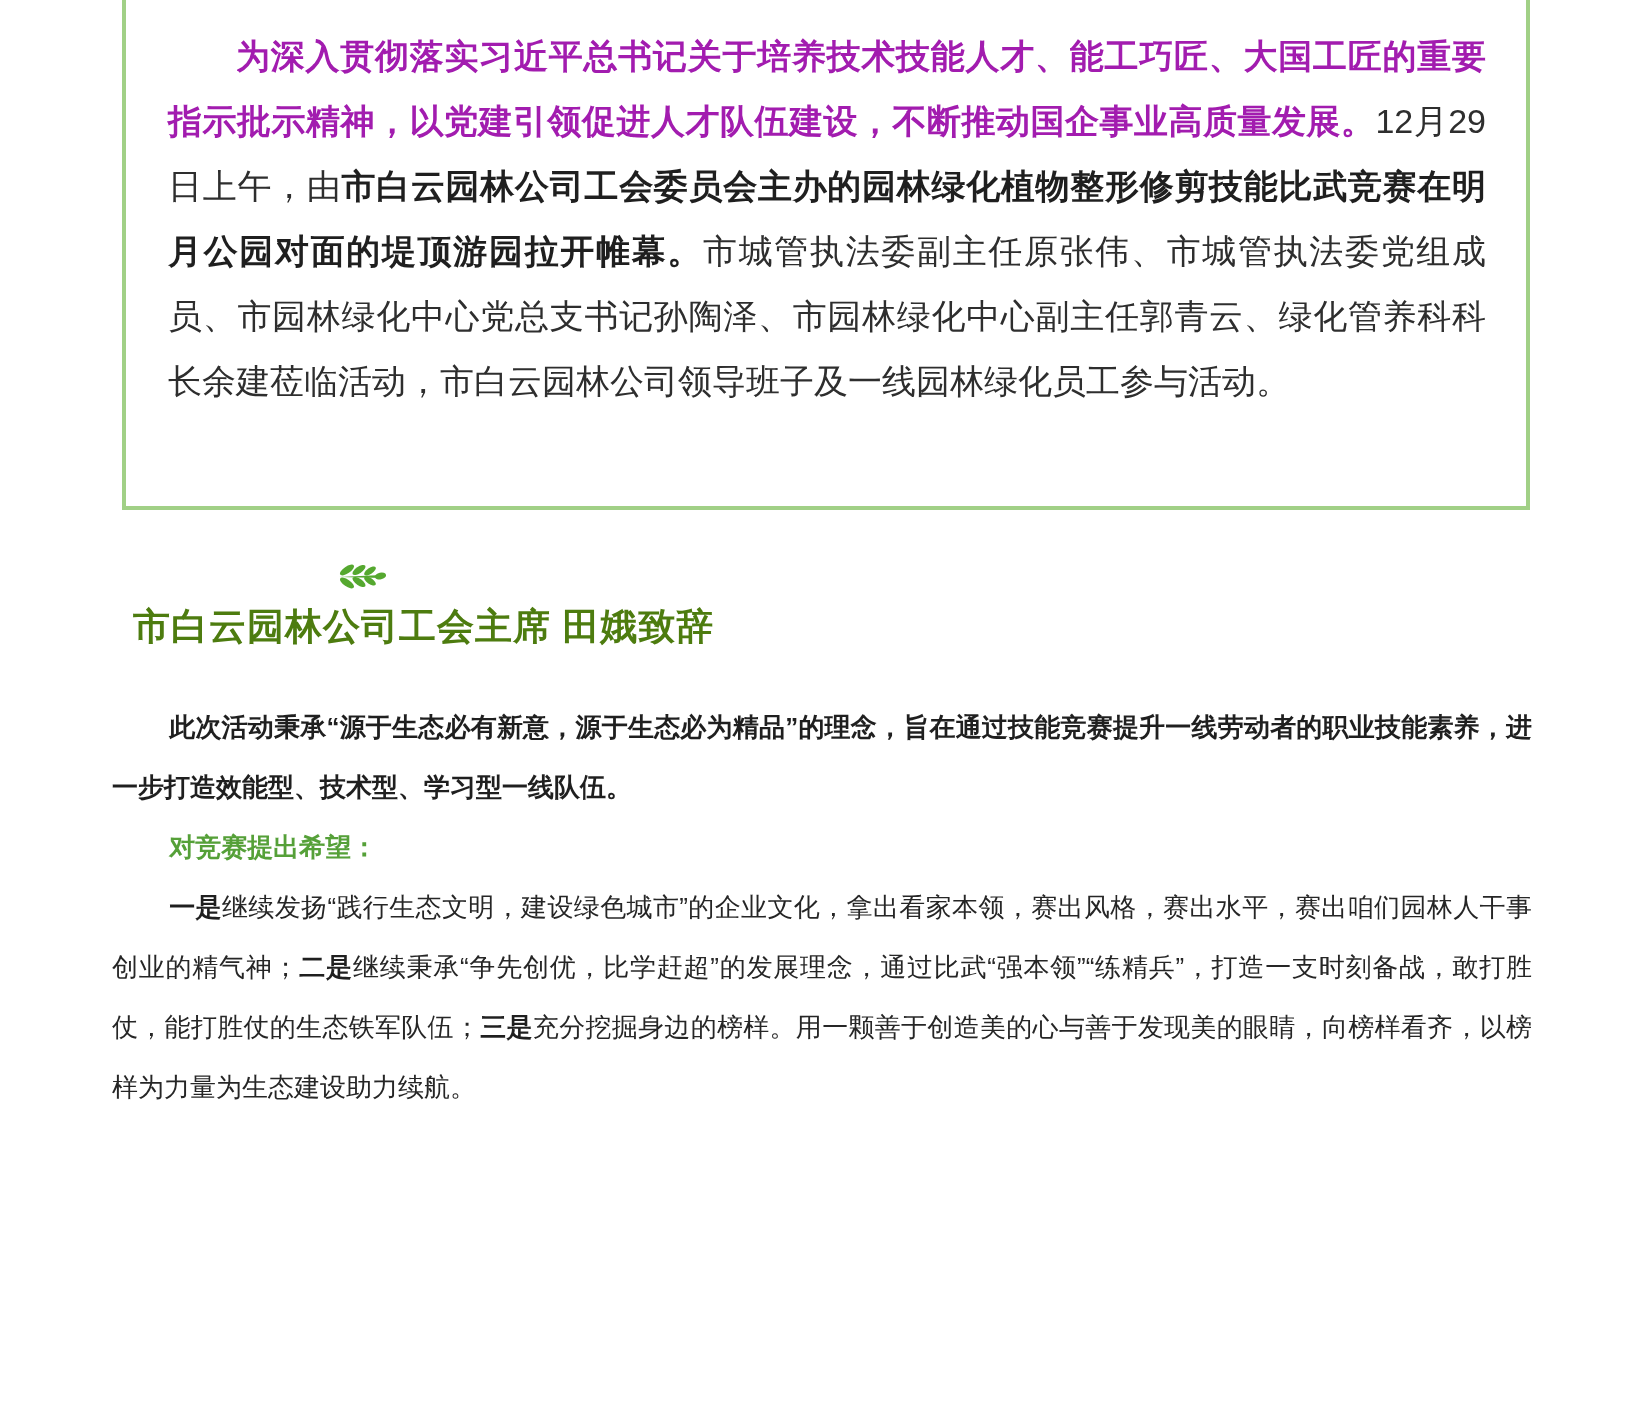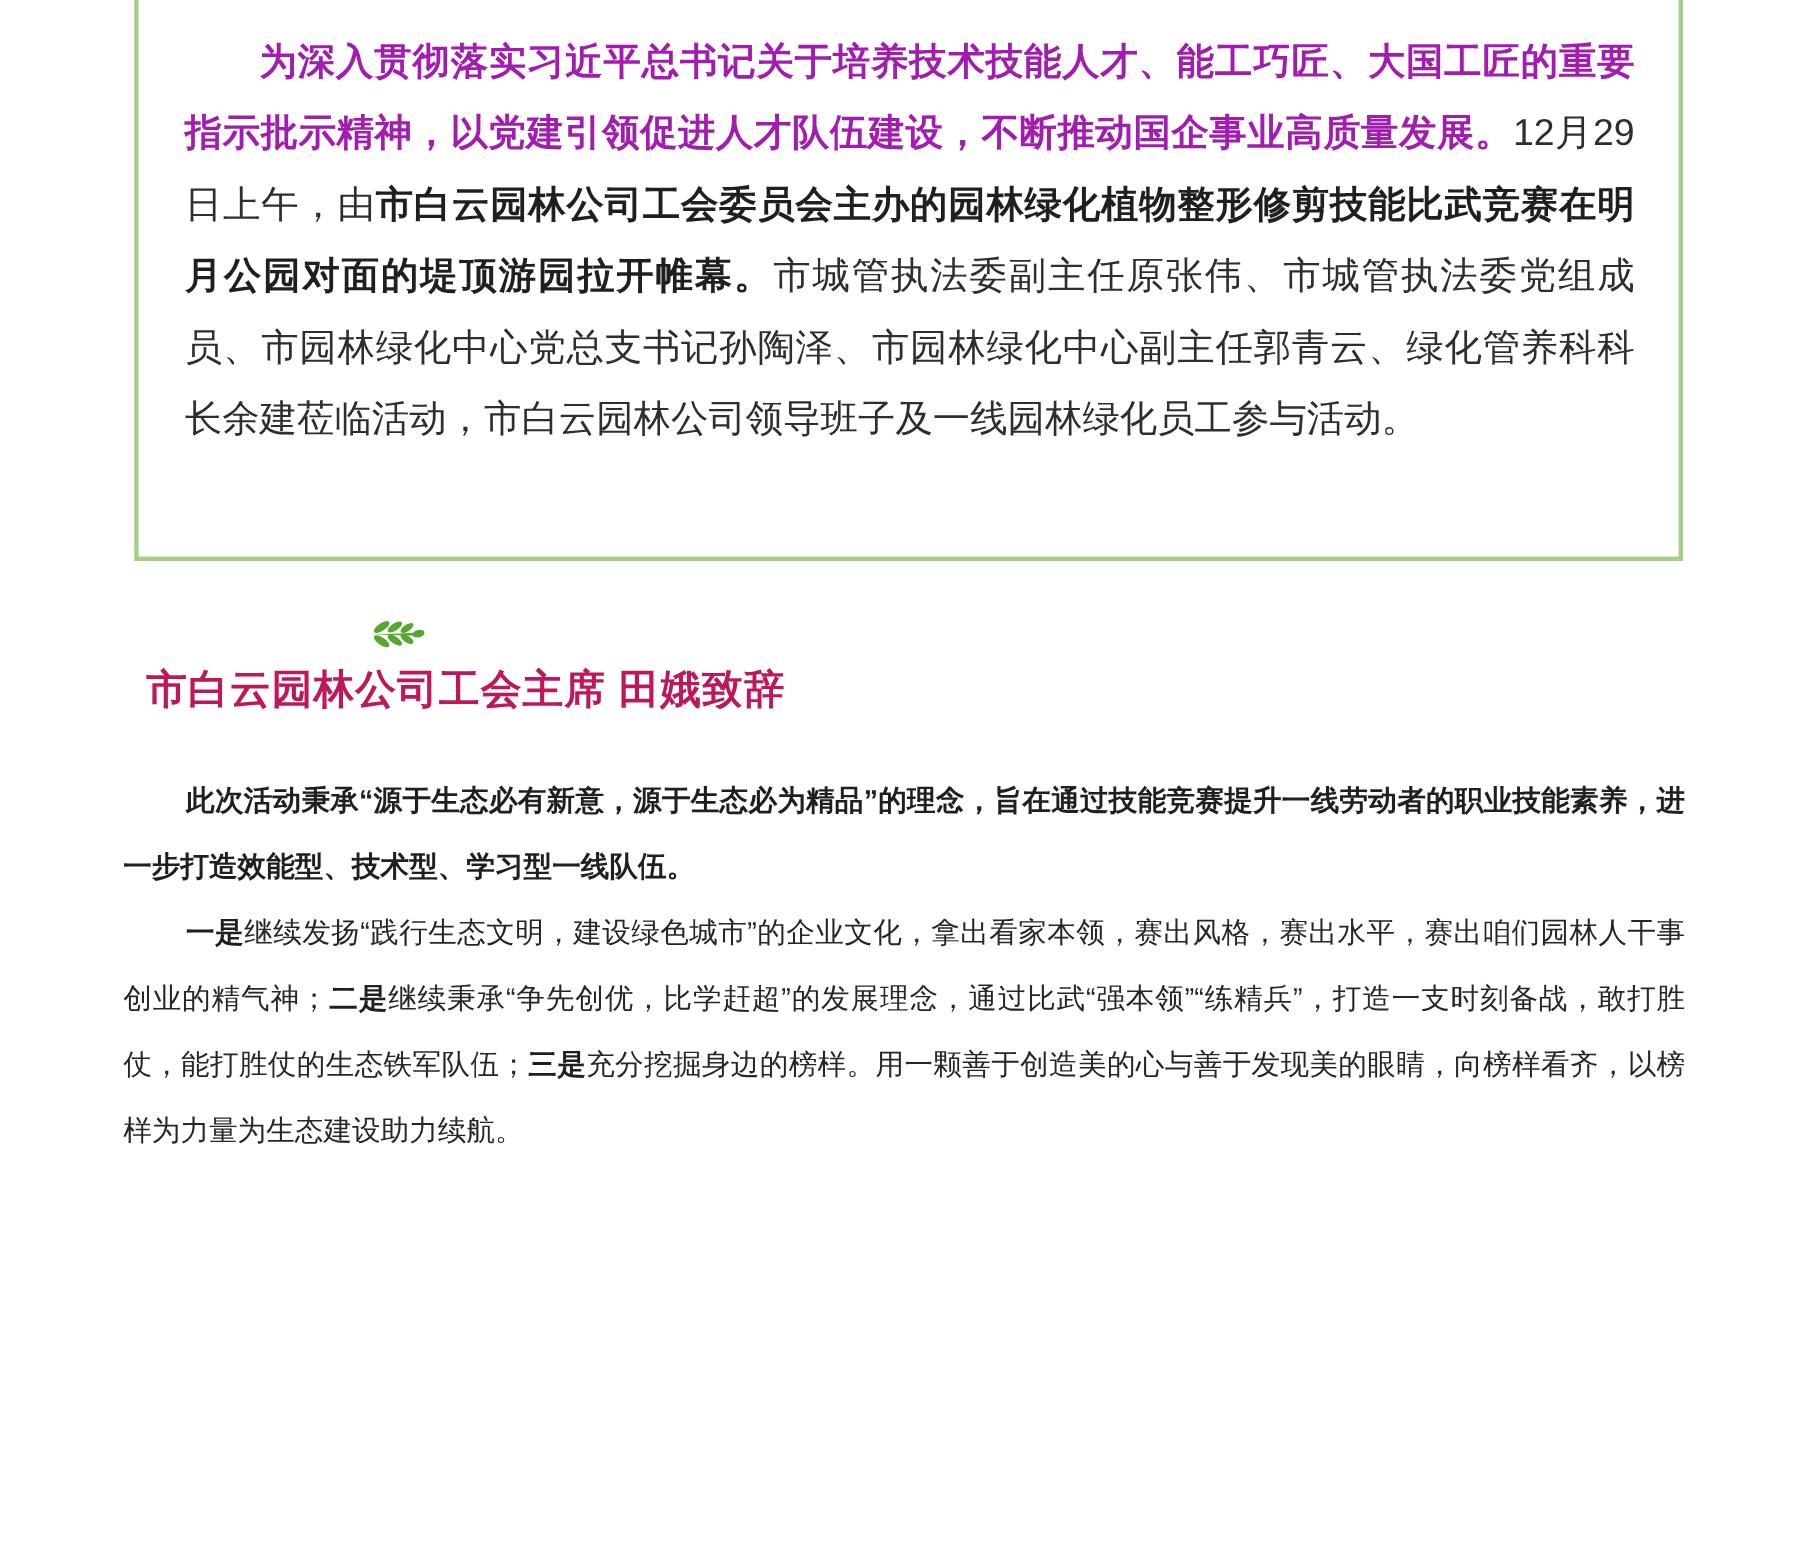--- a/index.html
+++ b/index.html
@@ -33,21 +33,21 @@
   .t-blue { color: #a21caf; font-weight: bold; }
   .t-bold { color: #1f1f1f; font-weight: bold; margin-top: 28px; }
   .leaf-icon { position: absolute; left: 338px; top: 563px; width: 48px; height: 28px; }
   .speaker-heading {
     position: absolute;
     left: 133px;
     top: 604px;
     font-size: 37px;
     line-height: 46px;
     font-weight: bold;
-    color: #be185d;
+    color: #4d7c0f;
     letter-spacing: 1px;
     white-space: nowrap;
   }
   .article {
     position: absolute;
     left: 112px;
     top: 697px;
     width: 1420px;
     font-size: 26px;
     line-height: 60px;
@@ -79,16 +79,17 @@
         <ellipse cx="32" cy="18" rx="6.8" ry="3" transform="rotate(34 32 18)"></ellipse>
         <ellipse cx="42.5" cy="13" rx="5.6" ry="3.4" transform="rotate(-12 42.5 13)"></ellipse>
       </g>
     </svg>
   </div>
 
   <h2 class="speaker-heading">市白云园林公司工会主席 田娥致辞</h2>
 
   <div class="article">
     <p class="p-lead">此次活动秉承“源于生态必有新意，源于生态必为精品”的理念，旨在通过技能竞赛提升一线劳动者的职业技能素养，进一步打造效能型、技术型、学习型一线队伍。</p>
+    <p class="p-hope">对竞赛提出希望：</p>
     <p><span class="t-bold">一是</span><span>继续发扬“践行生态文明，建设绿色城市”的企业文化，拿出看家本领，赛出风格，赛出水平，赛出咱们园林人干事创业的精气神；</span><span class="t-bold">二是</span><span>继续秉承“争先创优，比学赶超”的发展理念，通过比武“强本领”“练精兵”，打造一支时刻备战，敢打胜仗，能打胜仗的生态铁军队伍；</span><span class="t-bold">三是</span><span>充分挖掘身边的榜样。用一颗善于创造美的心与善于发现美的眼睛，向榜样看齐，以榜样为力量为生态建设助力续航。</span></p>
   </div>
 
 </div>
 
 </body></html>

